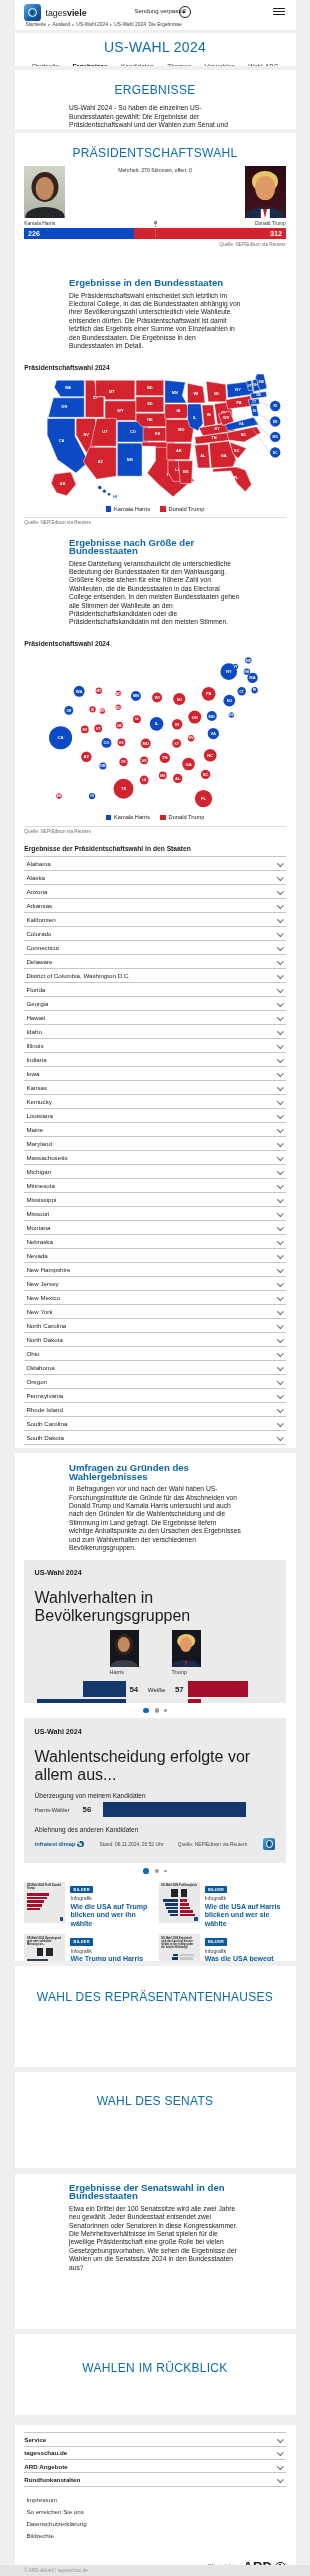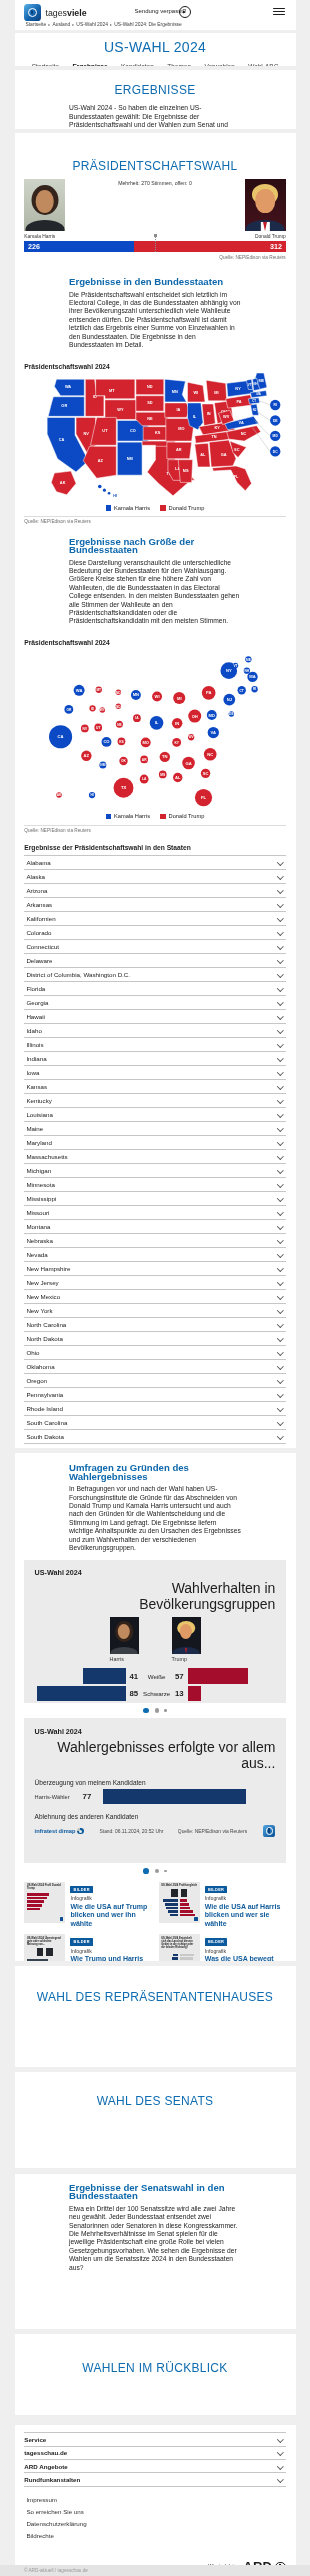--- a/index.html
+++ b/index.html
@@ -65,21 +65,21 @@
   svg{display:block;}
   
   .acc-title{font-size:6.7px;font-weight:700;margin:11.4px 9.8px 4.1px;}
   .acc{margin:0 9.8px;border-top:0.5px solid #c6c6c6;}
   .acc-row{height:13px;display:flex;align-items:center;justify-content:space-between;border-bottom:0.5px solid #c6c6c6;cursor:pointer;}
   .acc-row .lbl{font-size:6.2px;color:#222;padding-left:2.1px;}
   .chev{width:3.6px;height:3.6px;border-right:0.8px solid #555;border-bottom:0.8px solid #555;transform:rotate(45deg);margin-right:3.1px;flex:0 0 auto;}
   
   .info-card{background:#ebebeb;margin:7.2px 9.8px 0;padding:8.3px 10.3px 5.2px;box-sizing:border-box;overflow:hidden;}
   .info-kicker{font-size:7.2px;font-weight:700;color:#1d1d1d;}
-  .info-title{font-size:14px;color:#1d1d1d;margin-top:3px;text-align:right;}
+  .info-title{font-size:16px;color:#1d1d1d;margin-top:12px;}
   .info-photos{display:flex;justify-content:center;gap:33px;margin-top:5.2px;}
   .info-photos .col{width:29px;}
   .mini-photo{width:29px;height:37px;position:relative;overflow:hidden;background:#15171e;}
   .mini-photo .ph-hair{width:17.6px;height:17.6px;top:4.1px;}
   .mini-photo .ph-face{width:12.4px;height:15.5px;top:6.7px;}
   .mini-photo.mh .ph-hair{background:#33231b;height:20.7px;}
   .mini-photo.mh .ph-face{background:#c08a5e;}
   .mini-photo.mt .ph-hair{background:#e8c46a;height:13.4px;}
   .mini-photo.mt .ph-face{background:#e09a66;}
   .mini-photo .ph-body{width:27px;height:11.4px;bottom:-4.1px;}
@@ -177,21 +177,21 @@
     </div>
 </div>
 <div class="gap8"></div>
 
 <div class="card mx" style="height:59px;padding-top:13.4px;">
   <h2 class="h-section">ERGEBNISSE</h2>
   <p class="copy" style="margin-top:7.2px;">US-Wahl 2024 - So haben die einzelnen US-Bundesstaaten gewählt: Die Ergebnisse der Präsidentschaftswahl und der Wahlen zum Senat und Repräsentantenhaus in interaktiven Grafiken.</p>
 </div>
 <div class="gap8"></div>
 
-<div class="card mx" style="height:1315px;padding-top:26px;">
+<div class="card mx" style="height:1315px;padding-top:13px;">
   <h2 class="h-section">PRÄSIDENTSCHAFTSWAHL</h2>
 
   <div class="cand-zone">
     <div class="majority">Mehrheit: 270 Stimmen, offen: 0</div>
     <div class="photo harris">
       <i class="ph-hair"></i>
         <i class="ph-face"></i>
         <i class="ph-body"></i>
     </div>
     <div class="photo trump">
@@ -209,21 +209,21 @@
 
   <div class="ec-bar">
     <div class="h" style="width:42%;">226</div>
     <div class="t">312</div>
     <div class="ec-mark">
         <i></i>
       </div>
   </div>
   <div class="src right">Quelle: NEP/Edison via Reuters</div>
 
-  <div style="margin-top:18px;">
+  <div style="margin-top:32px;">
     <div class="copy">
       <h3 class="h-sub">Ergebnisse in den Bundesstaaten</h3>
       <p style="margin:0;">Die Präsidentschaftswahl entscheidet sich letztlich im Electoral College, in das die Bundesstaaten abhängig von ihrer Bevölkerungszahl unterschiedlich viele Wahlleute entsenden dürfen. Die Präsidentschaftswahl ist damit letztlich das Ergebnis einer Summe von Einzelwahlen in den Bundesstaaten. Die Ergebnisse in den Bundesstaaten im Detail.</p>
     </div>
   </div>
 
   <div class="map-label">Präsidentschaftswahl 2024</div>
   <svg id="usmap" viewBox="0 0 506 250" width="262" height="129" style="margin:0 auto;">
       <polygon points="62,12 116,12 116,44 70,44 58,26" fill="#0b4ac4" stroke="#ffffff" stroke-width="1"></polygon>
       <text x="84.4" y="29.6" text-anchor="middle" font-size="7.5" fill="#fff" font-weight="bold" font-family="Liberation Sans, sans-serif">WA</text>
@@ -680,21 +680,21 @@
             <i class="ph-face"></i>
             <i class="ph-body"></i>
             <i class="ph-tie"></i>
           </div>
         <div class="cap">Trump</div>
       </div>
     </div>
     <div class="dg-rows" id="dgRows">
         <div class="dg-row">
           <div class="bl" style="width:43px"></div>
-          <div class="num">41</div>
+          <div class="num">54</div>
           <div class="cat">Weiße</div>
           <div class="num">57</div>
           <div class="br" style="width:60px"></div>
         </div>
         <div class="dg-row">
           <div class="bl" style="width:89px"></div>
           <div class="num">85</div>
           <div class="cat">Schwarze</div>
           <div class="num">13</div>
           <div class="br" style="width:13.6px"></div>
@@ -710,26 +710,26 @@
 
   </div>
   <div class="dots">
       <span class="d1"></span>
       <span class="d2"></span>
       <span class="d3"></span>
     </div>
 
   <div class="info-card" style="height:145px;margin-top:0;">
     <div class="info-kicker">US-Wahl 2024</div>
-    <div class="info-title">Wahlergebnisses erfolgte vor allem aus...</div>
+    <div class="info-title">Wahlentscheidung erfolgte vor allem aus...</div>
     <div id="hgGroups">
         <div class="hg-group">Überzeugung von meinem Kandidaten</div>
         <div class="hg-row">
           <span class="lbl">Harris-Wähler</span>
-          <span class="num">77</span>
+          <span class="num">56</span>
           <span class="bar h" style="width:143px"></span>
         </div>
         <div class="hg-group">Ablehnung des anderen Kandidaten</div>
       </div>
     <div class="info-foot" style="margin-top:5.2px;">
       <span class="ifd">
           <span>infratest dimap</span>
           <span class="donut"></span>
         </span>
       <span class="stand">Stand:  06.11.2024, 20:52 Uhr</span>

